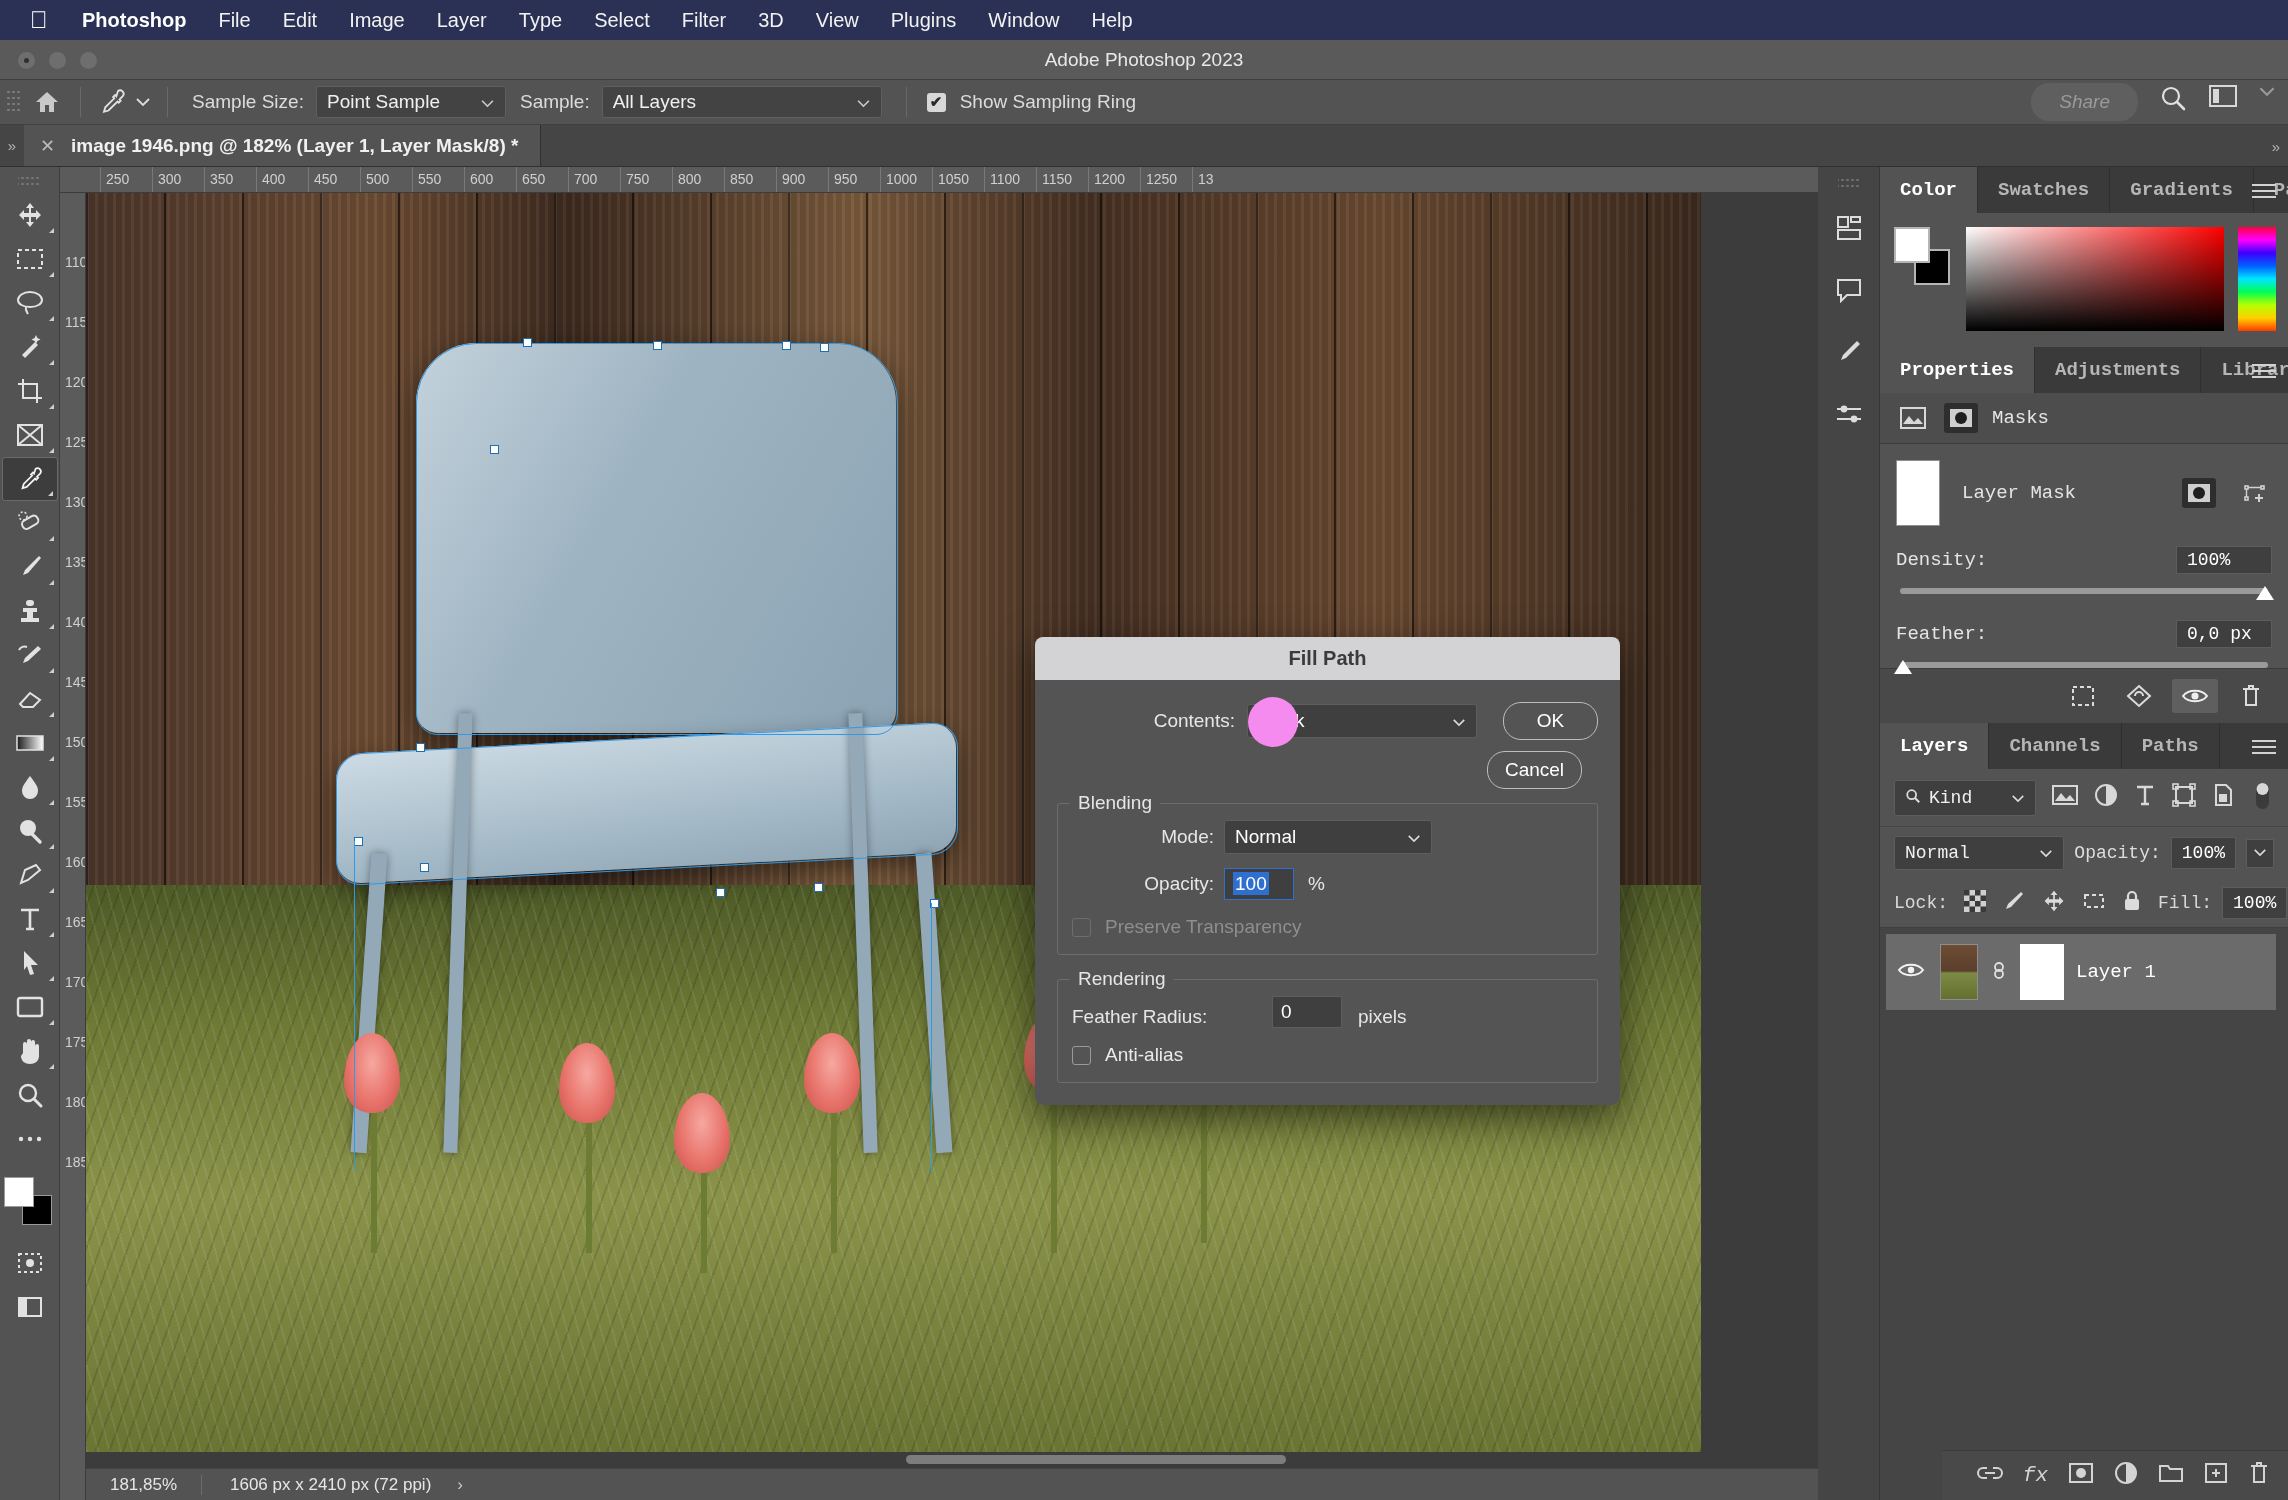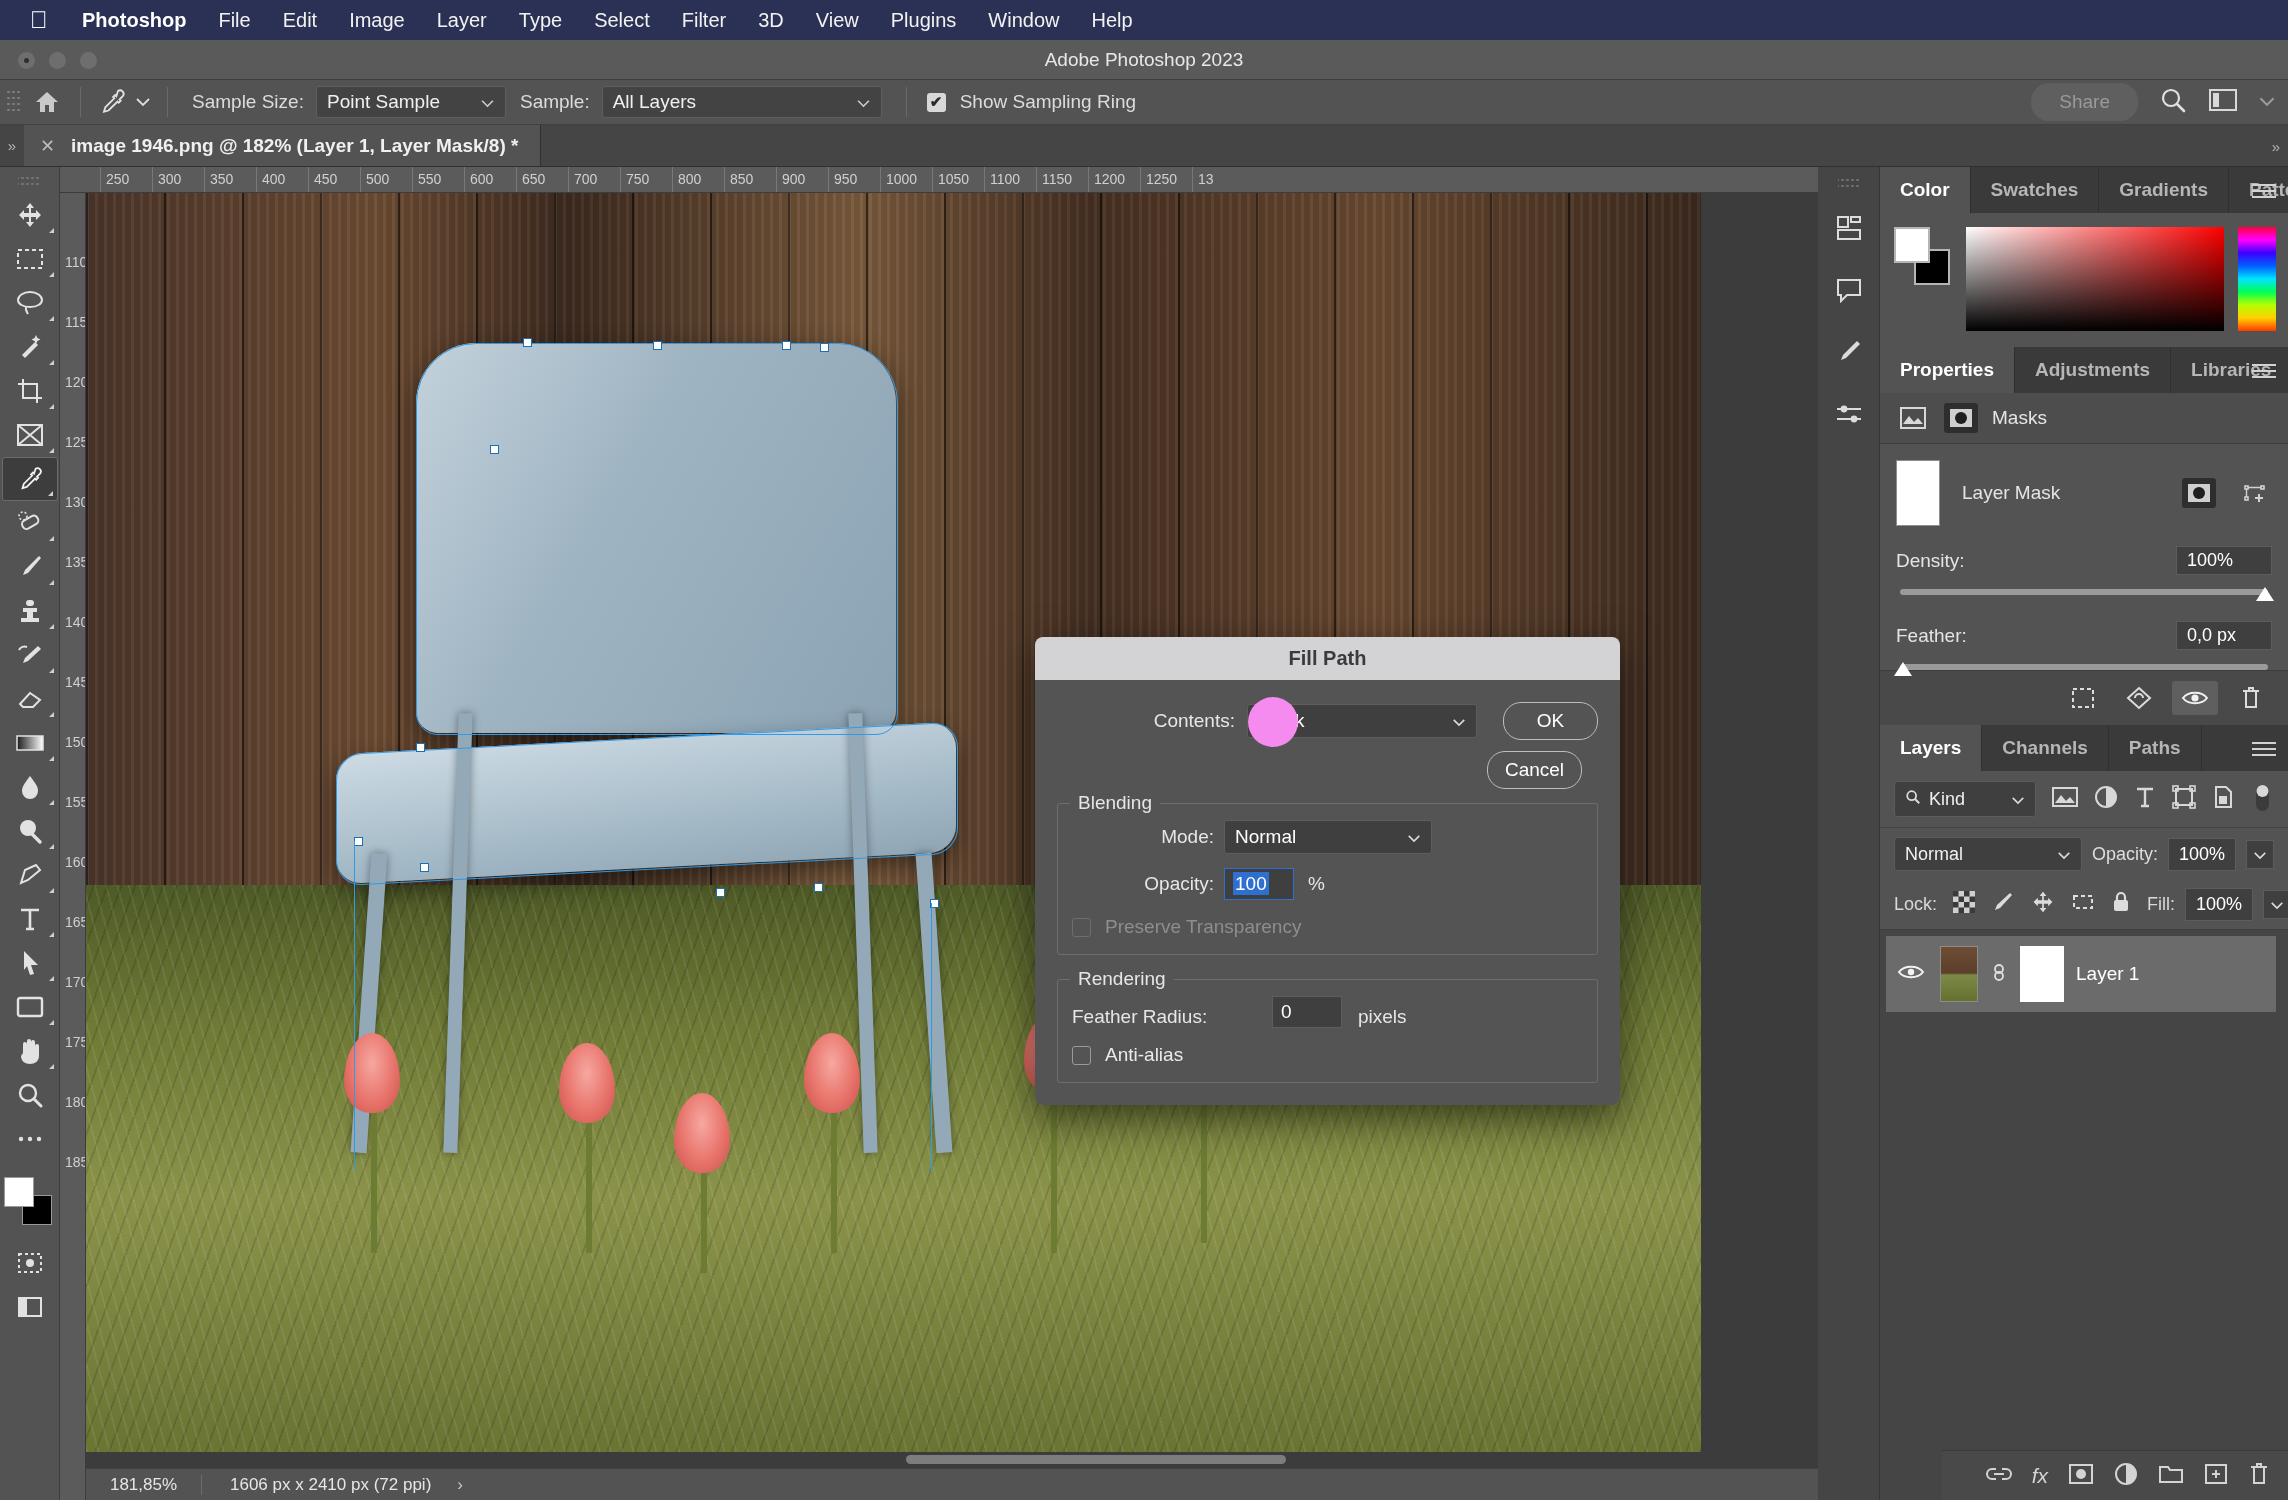--- a/index.html
+++ b/index.html
@@ -37,21 +37,21 @@
   .opt-label { font-size:19px; color:#dcdcdc; margin:0 12px 0 14px; }
   .sel { background:#434343; border:1px solid #5f5f5f; border-radius:3px; height:32px;
     display:flex; align-items:center; padding:0 10px; color:#f0f0f0; font-size:19px;
     justify-content:space-between; }
   .sel .chev { margin-left:12px; opacity:.9; }
   .cbox { width:19px; height:19px; border-radius:3px; background:#d8d8d8; display:flex;
     align-items:center; justify-content:center; color:#2a2a2a; font-size:15px; font-weight:bold; }
   .cbox.off { background:transparent; border:1.5px solid #9a9a9a; }
   .share-btn { background:#5f5f5f; color:#9a9a9a; border-radius:18px; font-size:19px;
     padding:8px 28px; }
-  .rt-icons { position:absolute; right:12px; display:flex; align-items:center; gap:20px; }
+  .rt-icons { position:absolute; right:12px; display:flex; align-items:flex-start; gap:20px;font-style:italic; }
 
   
   .tabstrip { height:42px; background:#454545; display:flex; align-items:stretch;
     border-bottom:1px solid #303030; position:relative; }
   .dockarrow { width:24px; display:flex; align-items:center; justify-content:center;
     color:#b5b5b5; font-size:15px; }
   .doctab { background:#535353; display:flex; align-items:center; gap:16px;
     padding:0 22px 0 16px; font-size:19px; color:#f0f0f0; font-weight:bold;
     border-right:1px solid #303030; }
   .doctab .x { color:#b9b9b9; font-size:18px; font-weight:normal; }
@@ -125,21 +125,21 @@
     background:#7d7d7d; border-radius:5px; }
 
   .statusbar { position:absolute; left:26px; right:0; bottom:0; height:32px; background:#535353;
     display:flex; align-items:center; font-size:17px; color:#e6e6e6;
     border-top:1px solid #434343; }
   .statusbar .zoom { width:116px; text-align:center; border-right:1px solid #6b6b6b; }
   .statusbar .dims { padding-left:28px; }
   .statusbar .caret { margin-left:26px; color:#c9c9c9; }
 
   
-  .rdock { position:absolute; right:0; top:127px; bottom:0; width:470px; background:#5eead4; }
+  .rdock { position:absolute; right:0; top:127px; bottom:0; width:470px; background:#5eead4;font-family:Liberation Mono, monospace; }
   .rail { position:absolute; left:0; top:0; width:62px; bottom:0; background:#454545;
     border-right:1px solid #353535; padding-top:10px; }
   .rail .rgrip{ height:12px; background:radial-gradient(circle,#8a8a8a 1.1px,transparent 1.2px) 2px 0/5px 6px;
     opacity:.6; margin:0 20px 8px; }
   .rail .ri { width:62px; height:62px; display:flex; align-items:center; justify-content:center; }
   .panels { position:absolute; left:62px; right:0; top:0; bottom:0; background:#454545; }
 
   .tabs { display:flex; background:#3a3a3a; height:46px; align-items:stretch; position:relative; }
   .tab { display:flex; align-items:center; padding:0 20px; font-size:19px; color:#b6b6b6;
     font-weight:bold; border-right:1px solid #2f2f2f; }

